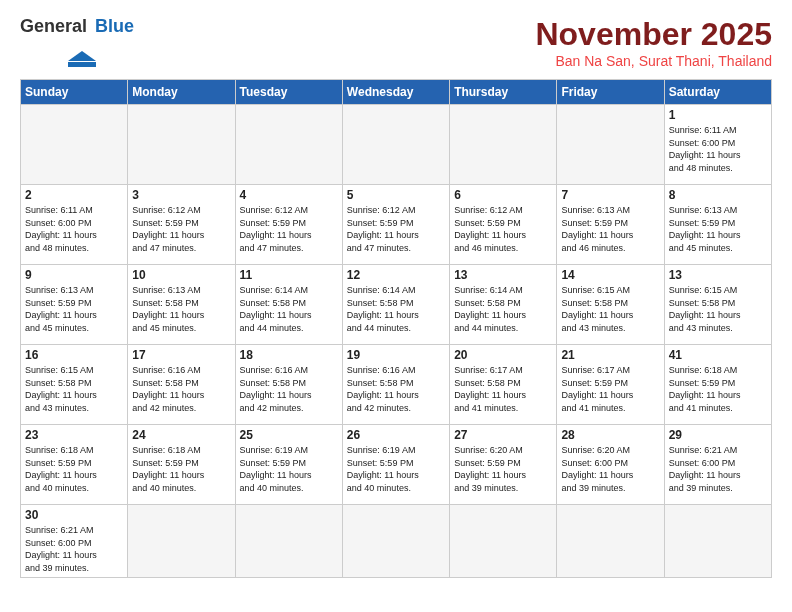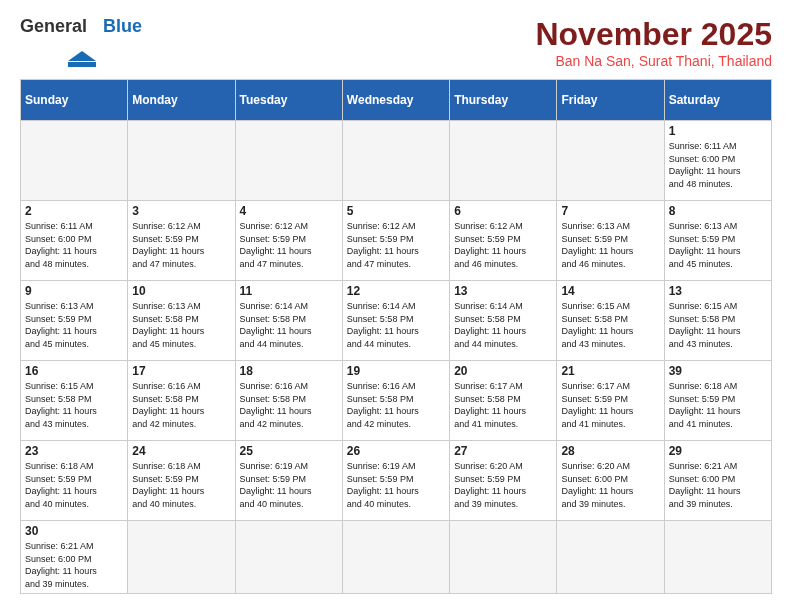--- a/index.html
+++ b/index.html
@@ -42,21 +42,21 @@
     .calendar-table {
       width: 100%;
       border-collapse: collapse;
       table-layout: fixed;
     }
     .calendar-table th {
       background: #2563b0;
       color: #fff;
       font-size: 12px;
       font-weight: bold;
-      padding: 13px 4px;
+      padding: 5px 4px;
       text-align: left;
       border: 1px solid #ccc;
     }
     .calendar-table td {
       border: 1px solid #ccc;
       vertical-align: top;
       padding: 3px 4px;
       font-size: 9.5px;
       color: #222;
       background: #fff;
@@ -81,21 +81,21 @@
       margin-top: 36px;
     }
   </style>
 </head>
 <body>
 
 <div class="header-section">
   <div class="logo">
     <div style="display:flex; align-items:flex-end;">
       <span class="logo-text">General</span>
-      <span class="logo-text" style="color:#1a6bb5; margin-left:16px;">Blue</span>
+      <span class="logo-text" style="color:#1a6bb5; margin-left:8px;">Blue</span>
     </div>
     <div style="display:flex; align-items:flex-start; margin-left:48px; margin-top:-2px;">
       <div style="display:flex; flex-direction:column; align-items:center;">
         <div style="width:0;height:0;border-left:14px solid transparent;border-right:14px solid transparent;border-bottom:10px solid #1a6bb5;"></div>
         <div style="width:28px;height:5px;background:#1a6bb5;margin-top:1px;"></div>
       </div>
     </div>
   </div>
   <div class="title-section">
     <div class="main-title">November 2025</div>
@@ -270,21 +270,21 @@
 and 41 minutes.</div>
         </td>
         <td>
           <span class="day-number">21</span>
           <div class="cell-info" style="white-space: pre-line;">Sunrise: 6:17 AM
 Sunset: 5:59 PM
 Daylight: 11 hours
 and 41 minutes.</div>
         </td>
         <td>
-          <span class="day-number">39</span>
+          <span class="day-number">41</span>
           <div class="cell-info" style="white-space: pre-line;">Sunrise: 6:18 AM
 Sunset: 5:59 PM
 Daylight: 11 hours
 and 41 minutes.</div>
         </td>
       </tr>
       <tr>
         <td>
           <span class="day-number">23</span>
           <div class="cell-info" style="white-space: pre-line;">Sunrise: 6:18 AM

